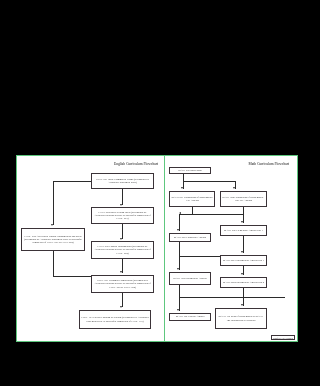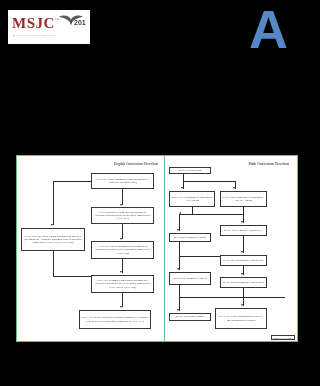--- a/index.html
+++ b/index.html
@@ -129,35 +129,20 @@
     padding:0.5px 1px;
     background:#fff;
     white-space:nowrap;
   }
 </style>
 </head>
 <body>
 
 <div class="page">
 
-  <div class="header">
-
-    <div class="logo-box">
-      <div class="logo-msjc">MSJC</div>
-      <div class="logo-tm">™</div>
-      <svg class="logo-bird" viewBox="0 0 52 30">
-        <path d="M2 8 C12 2, 22 6, 26 13 C30 6, 40 2, 50 8 C42 9, 34 12, 28 18 L26 22 L24 18 C18 12, 10 9, 2 8 Z" fill="#5a5a5a"></path>
-        <path d="M24 17 L26 25 L28 17 Z" fill="#3a3a3a"></path>
-      </svg>
-      <div class="logo-year">201</div>
-      <div class="logo-sub">MT. SAN JACINTO COLLEGE</div>
-    </div>
-
-    <div class="watermark-a">A</div>
-  </div>
 
   <div class="doc">
 
     <div class="panel panel-english">
       <div class="panel-title t-eng">English Curriculum Flowchart</div>
 
       <div class="node" style="left:74px;top:17px;width:63px;height:16px;">
         <span>ENGL-061 Basic Grammar &amp; Usage (determined by Accuplacer placement score)</span>
       </div>
 

